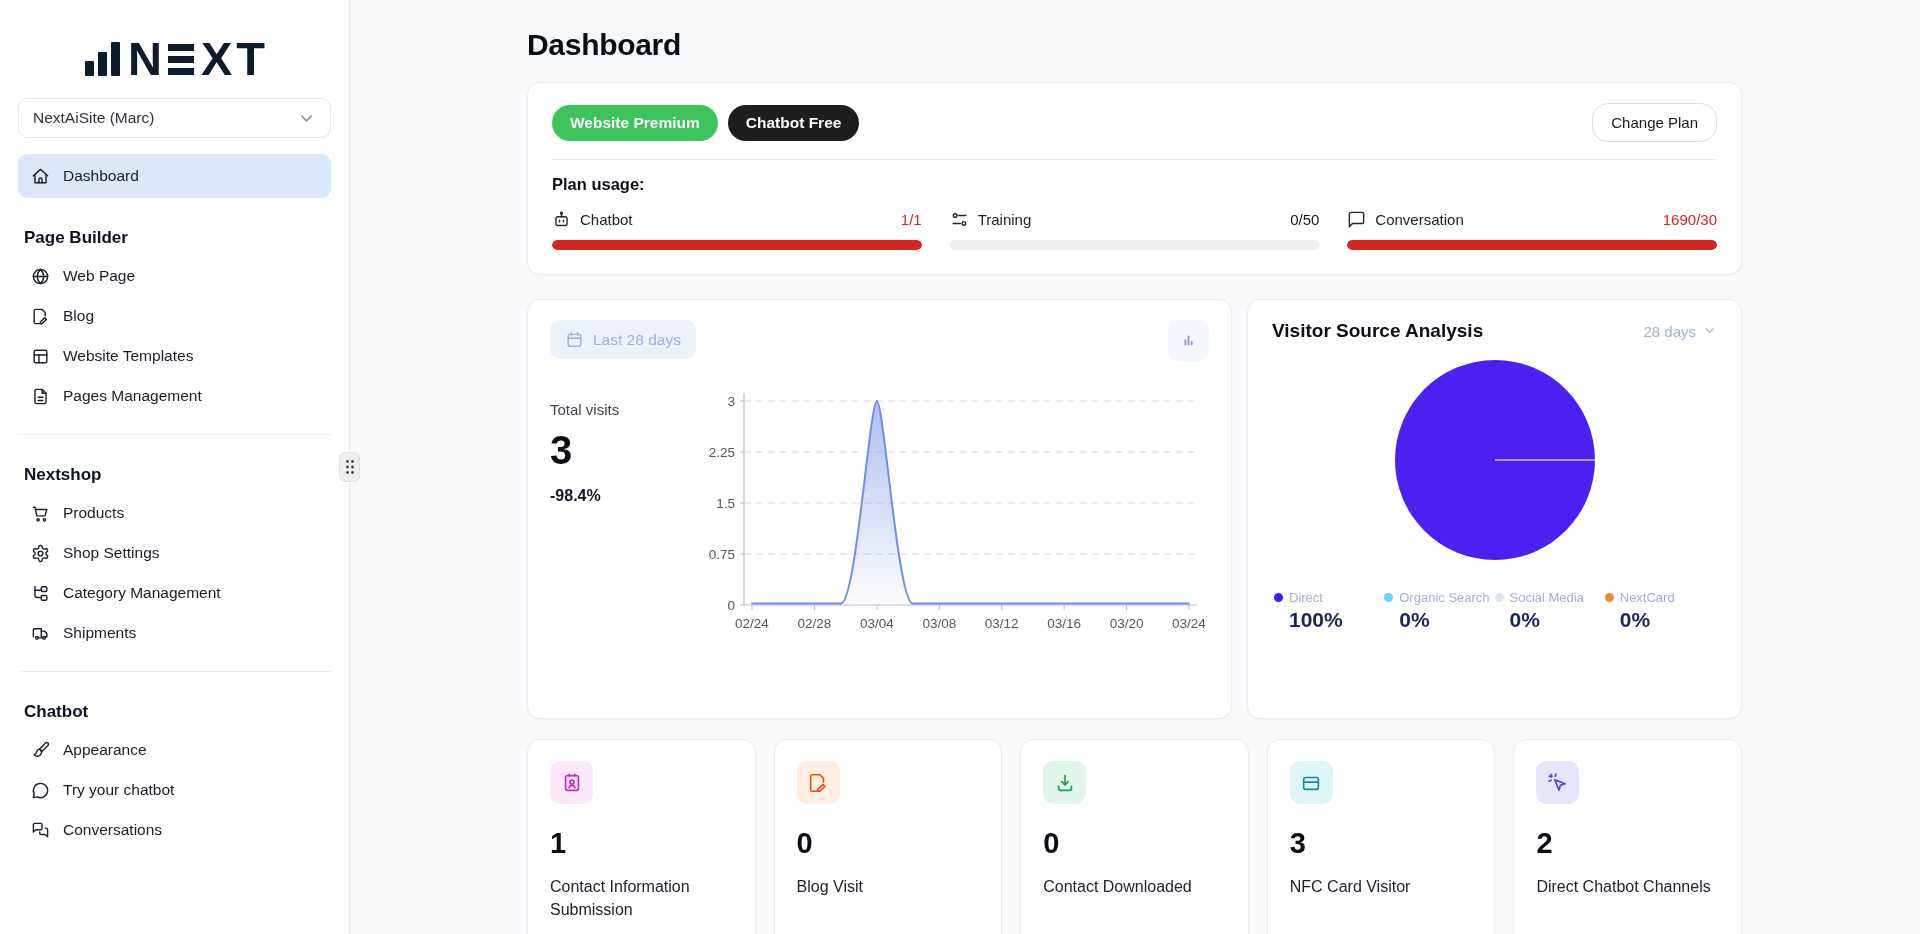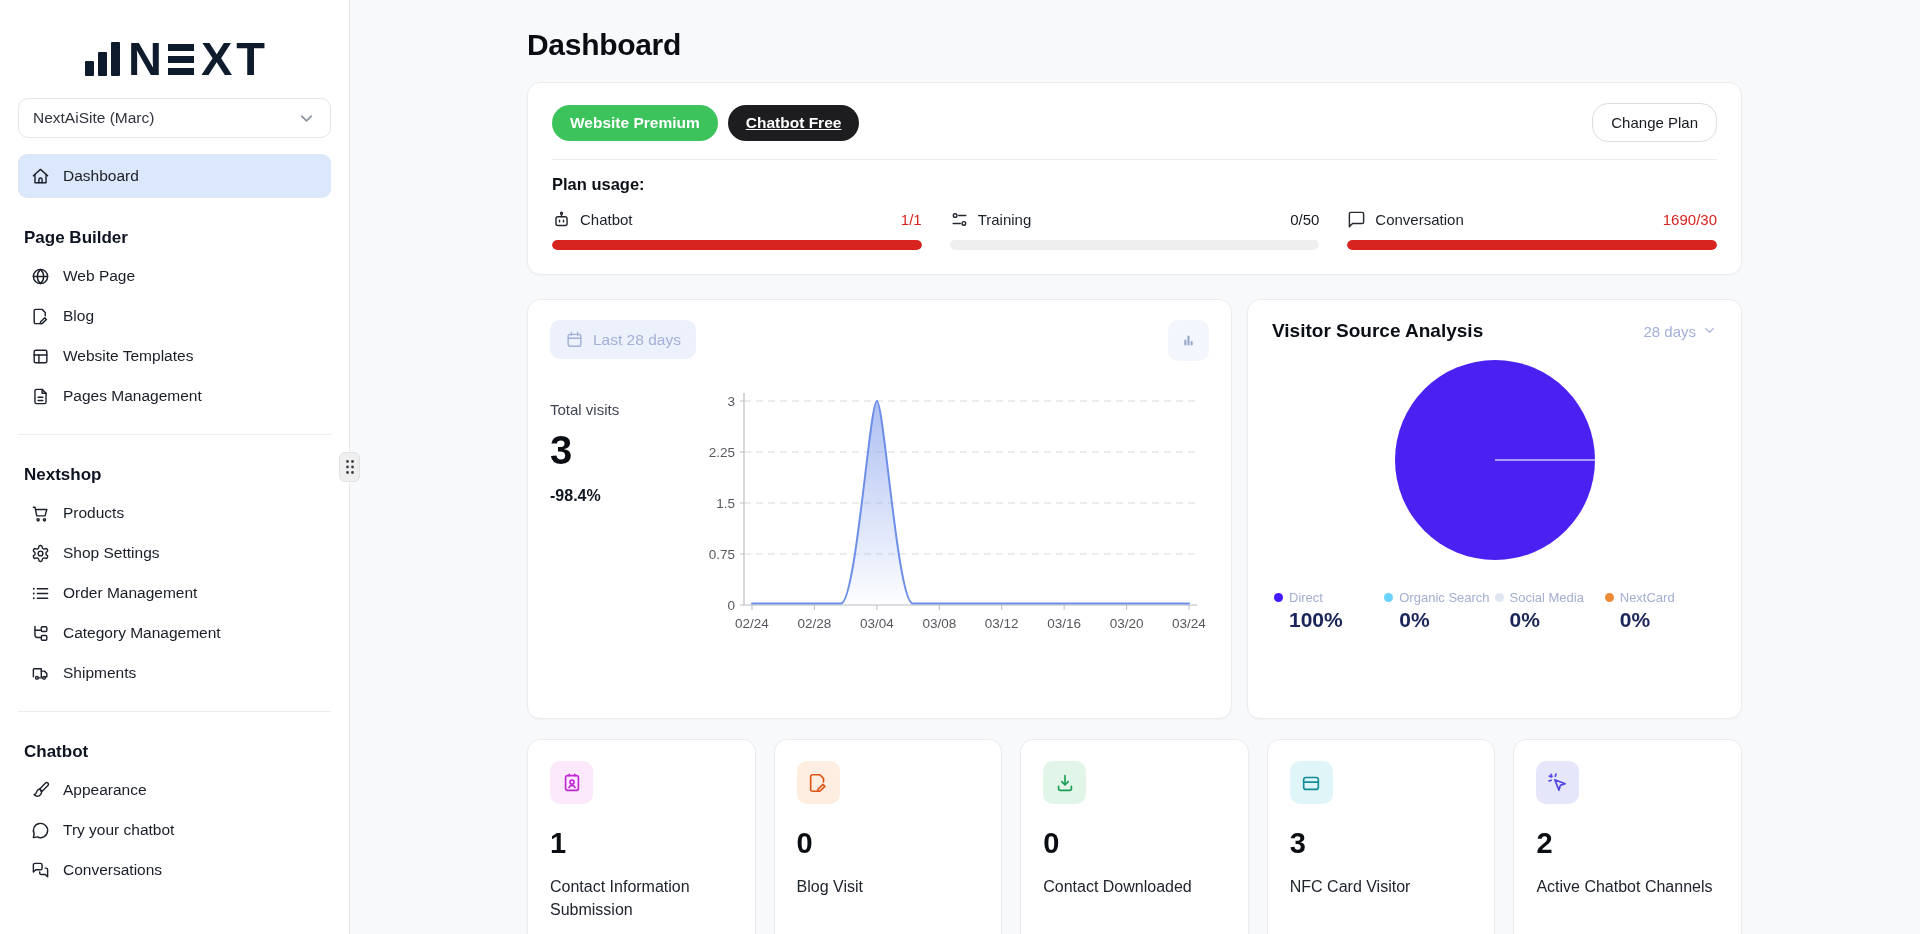--- a/index.html
+++ b/index.html
@@ -37,21 +37,21 @@
   #main { position:absolute; left:350px; top:0; width:1570px; height:934px; padding:0 178px 0 177px; }
   h1.page-title { font-size:30px; font-weight:700; color:#0a0d12; margin:28px 0 20px; letter-spacing:-.3px; }
 
   .card { background:#fff; border:1px solid #ececf0; border-radius:13px; box-shadow:0 1px 2px rgba(16,24,40,.03); }
 
   
   #plan-card { padding:20px 24px 24px; }
   .badge-row { display:flex; align-items:center; gap:10px; }
   .badge { border-radius:999px; padding:9px 18px; font-size:15.5px; font-weight:600; color:#fff; cursor:pointer; }
   .badge.green { background:var(--badge-green,#3cc35c); }
-  .badge.dark { background:var(--badge-dark,#1d1d1f);text-decoration:underline; }
+  .badge.dark { background:var(--badge-dark,#1d1d1f); }
   .change-plan { margin-left:auto; background:#fff; border:1px solid #dcdee2; border-radius:16px;
     padding:10px 18px; font-size:15px; color:#16191f; cursor:pointer; font-family:inherit; }
   .plan-divider { border-top:1px solid #ededf0; margin:17px 0 15px; }
   .usage-title { font-size:16.5px; font-weight:700; color:#0d1117; }
   .usage-row { display:flex; gap:28px; margin-top:16px; }
   .usage-item { flex:1; }
   .usage-head { display:flex; align-items:center; gap:9px; }
   .usage-head .uicon { display:flex; color:#23272e; }
   .usage-label { font-size:15px; color:#1c212a; }
   .usage-value { margin-left:auto; font-size:15px; font-weight:500; color:#16191f; }
@@ -190,29 +190,20 @@
     <span>Products</span>
   </div>
   <div class="nav-item">
     <span class="nicon">
       <svg class="ic" viewBox="0 0 24 24" fill="none" stroke="currentColor" stroke-width="1.8" stroke-linecap="round" stroke-linejoin="round">
           <path d="M12.22 2h-.44a2 2 0 0 0-2 2v.18a2 2 0 0 1-1 1.73l-.43.25a2 2 0 0 1-2 0l-.15-.08a2 2 0 0 0-2.73.73l-.22.38a2 2 0 0 0 .73 2.73l.15.1a2 2 0 0 1 1 1.72v.51a2 2 0 0 1-1 1.74l-.15.09a2 2 0 0 0-.73 2.73l.22.38a2 2 0 0 0 2.73.73l.15-.08a2 2 0 0 1 2 0l.43.25a2 2 0 0 1 1 1.73V20a2 2 0 0 0 2 2h.44a2 2 0 0 0 2-2v-.18a2 2 0 0 1 1-1.73l.43-.25a2 2 0 0 1 2 0l.15.08a2 2 0 0 0 2.73-.73l.22-.39a2 2 0 0 0-.73-2.73l-.15-.08a2 2 0 0 1-1-1.74v-.5a2 2 0 0 1 1-1.74l.15-.09a2 2 0 0 0 .73-2.73l-.22-.38a2 2 0 0 0-2.73-.73l-.15.08a2 2 0 0 1-2 0l-.43-.25a2 2 0 0 1-1-1.73V4a2 2 0 0 0-2-2z"></path>
           <circle cx="12" cy="12" r="3"></circle>
         </svg>
     </span>
     <span>Shop Settings</span>
-  </div>
-  <div class="nav-item">
-    <span class="nicon">
-      <svg class="ic" viewBox="0 0 24 24" fill="none" stroke="currentColor" stroke-width="1.8" stroke-linecap="round" stroke-linejoin="round">
-          <path d="M8 6h13M8 12h13M8 18h13"></path>
-          <path d="M3.5 6h.01M3.5 12h.01M3.5 18h.01" stroke-width="2.4"></path>
-        </svg>
-    </span>
-    <span>Order Management</span>
   </div>
   <div class="nav-item">
     <span class="nicon">
       <svg class="ic" viewBox="0 0 24 24" fill="none" stroke="currentColor" stroke-width="1.8" stroke-linecap="round" stroke-linejoin="round">
           <path d="M5 3v11a3 3 0 0 0 3 3h4"></path>
           <path d="M5 8h7"></path>
           <rect x="13" y="3.5" width="7" height="6" rx="1.5"></rect>
           <rect x="13" y="14.5" width="7" height="6" rx="1.5"></rect>
         </svg>
     </span>
@@ -500,16 +491,16 @@
       <div class="stat-label">NFC Card Visitor</div>
     </section>
     <section class="card stat-card">
       <div class="stat-icon" style="background: rgb(230, 230, 251); color: rgb(79, 70, 229);">
         <svg class="ic" viewBox="0 0 24 24" fill="none" stroke="currentColor" stroke-width="1.8" stroke-linecap="round" stroke-linejoin="round">
             <path d="m8.5 8.5 11.3 4.4-4.7 1.4a1 1 0 0 0-.66.66L13 19.8z"></path>
             <path d="M4.5 2.5 5.4 5M2.5 4.5 5 5.4M9.8 2.2 9 4.7M2.2 9.8 4.7 9"></path>
           </svg>
       </div>
       <div class="stat-value">2</div>
-      <div class="stat-label">Active Chatbot Channels</div>
+      <div class="stat-label">Direct Chatbot Channels</div>
     </section>
   </div>
 </main>
 
 </body></html>

